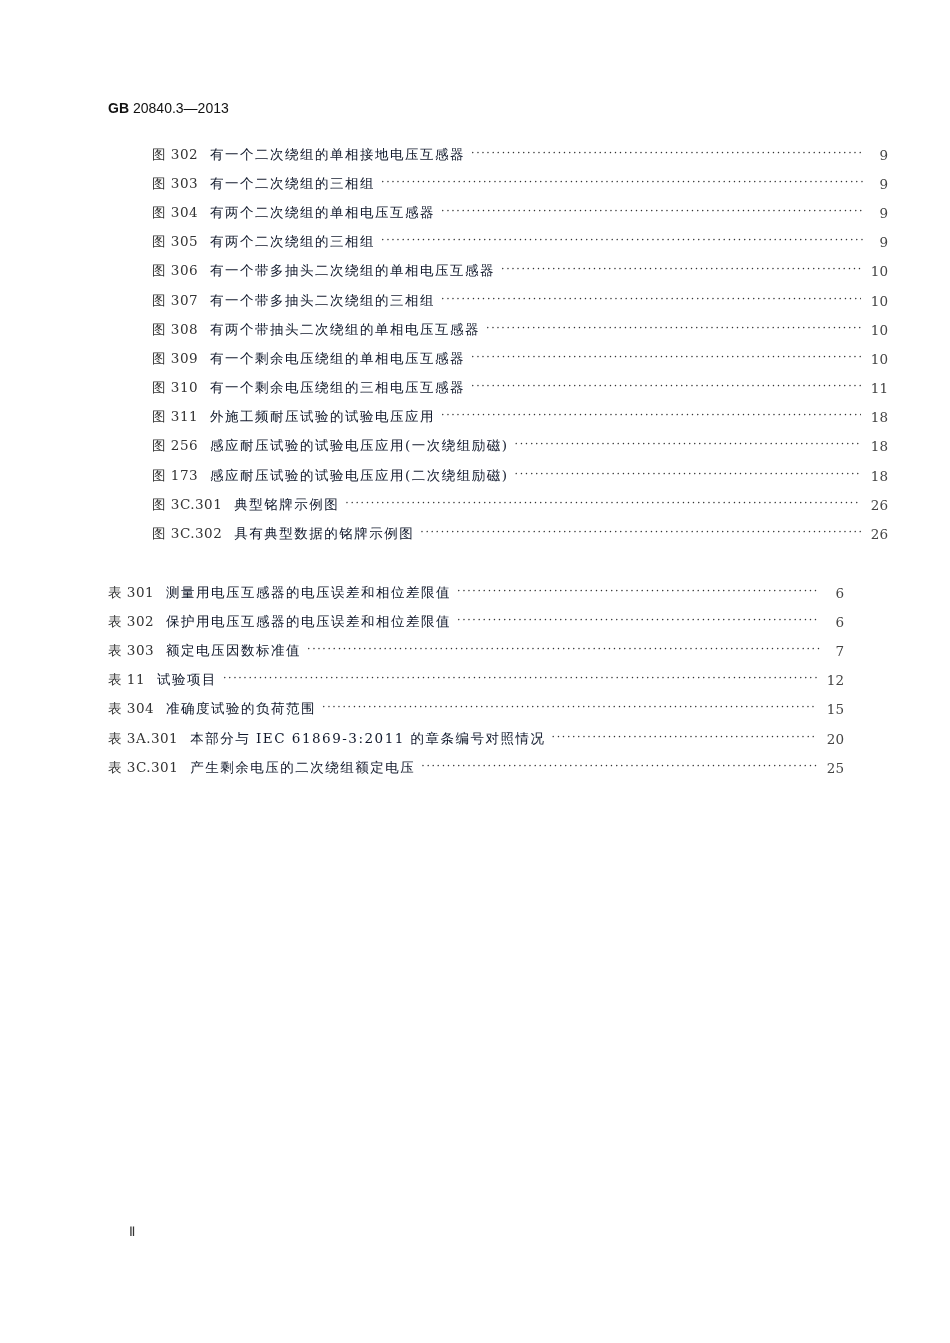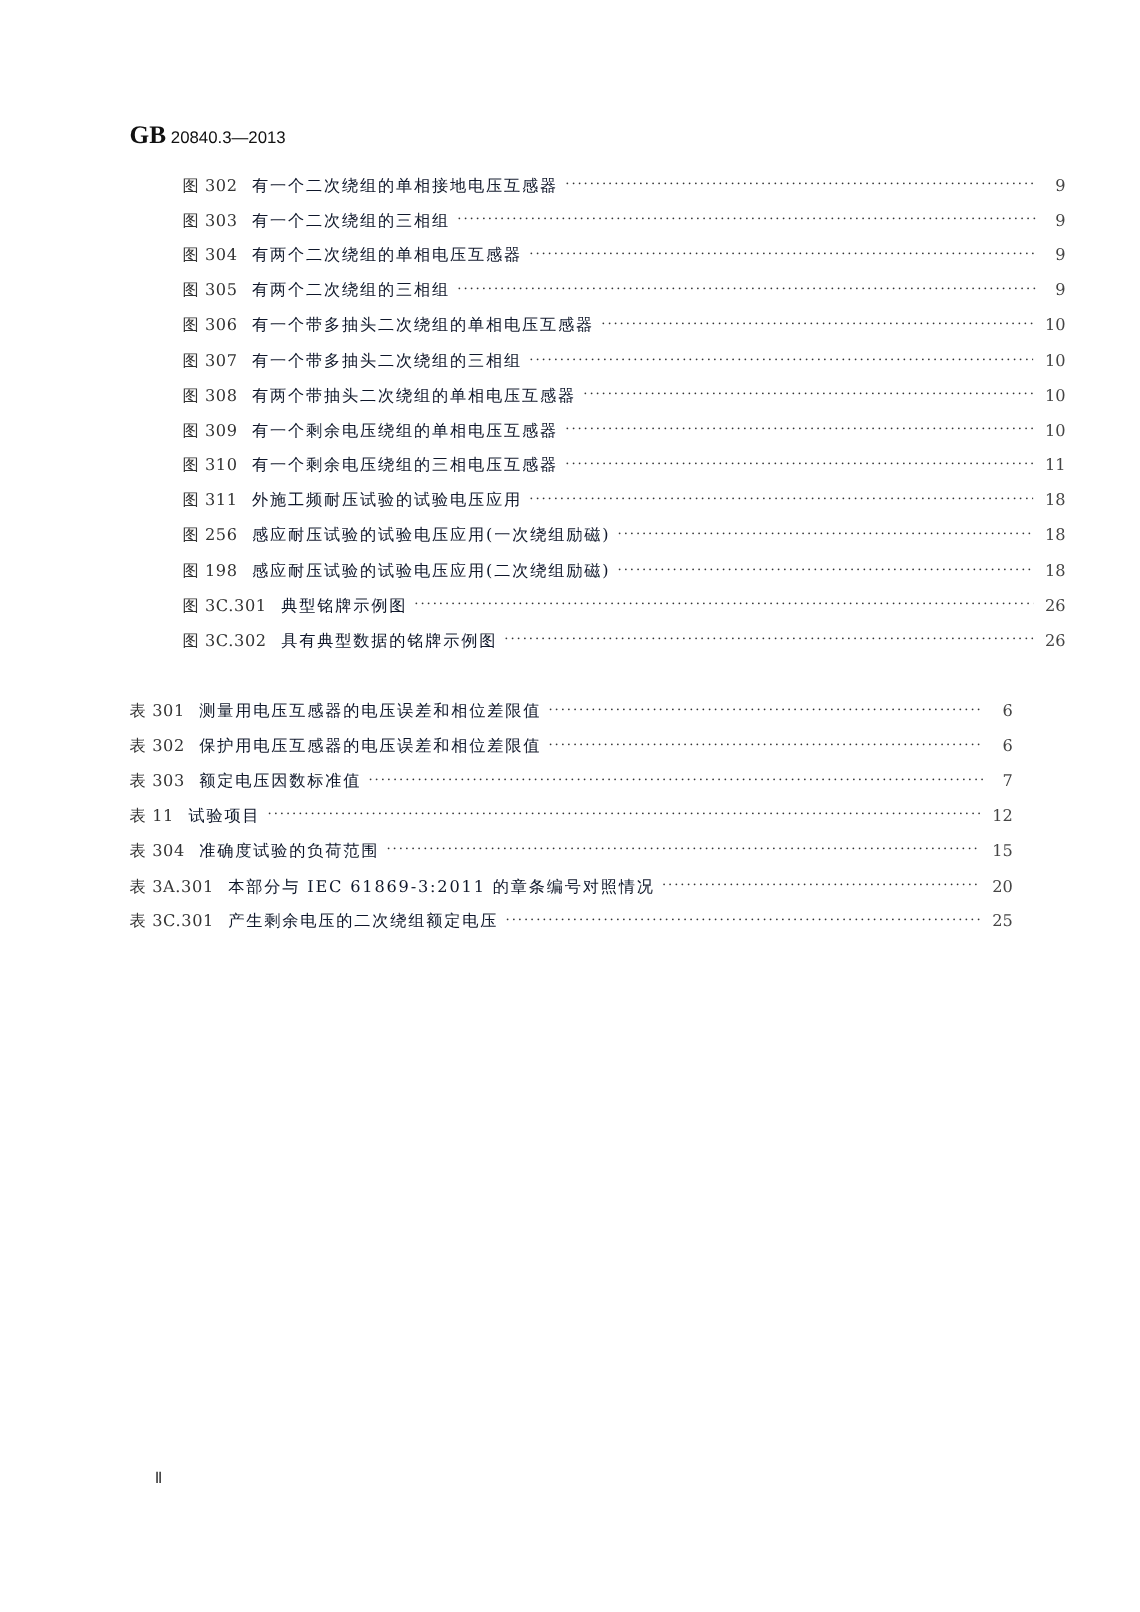--- a/index.html
+++ b/index.html
@@ -1,19 +1,19 @@
 <!DOCTYPE html>
 <html><head>
 <meta charset="utf-8">
 <style>
   html, body { margin: 0; padding: 0; background: #ffffff; }
   body { width: 950px; height: 1343px; position: relative; overflow: hidden;
          font-family: "DejaVu Serif", "Liberation Serif", serif; color: #2a2a2a; }
   .header { position: absolute; left: 108px; top: 100px; font-size: 14px; color: #111; }
-  .header .gb { font-weight: bold; font-family: Liberation Serif, serif; font-size: 21px; }
+  .header .gb { font-weight: bold; font-family: Liberation Sans, sans-serif; font-size: 14px; }
   .header .num { font-family: "Liberation Sans", sans-serif; font-size: 14px; margin-left: 4px; }
   .toc { position: absolute; left: 108px; width: 736px; }
   .toc-row { position: relative; height: 29.2px; display: flex; align-items: center;
              font-size: 13.5px; white-space: nowrap; }
   .toc-row .label { flex: 0 0 auto; color: #333; letter-spacing: 0.5px; }
   .toc-row .title { flex: 0 0 auto; margin-left: 12px; letter-spacing: 1.5px; color: #0f172a; text-align: center; }
   .toc-row .dots { flex: 1 1 auto; overflow: hidden; margin: 0 10px 0 6px; color: #333;
                    font-size: 11px; letter-spacing: 1.6px; height: 14px; line-height: 12px; }
   .toc-row .dots::before { content: "································································································································"; }
   .toc-row .page { flex: 0 0 auto; min-width: 14px; text-align: right; color: #444; font-size: 13.5px; }
@@ -90,21 +90,21 @@
       <span class="dots"></span>
       <span class="page">18</span>
     </div>
     <div class="toc-row">
       <span class="label">图 256</span>
       <span class="title">感应耐压试验的试验电压应用(一次绕组励磁)</span>
       <span class="dots"></span>
       <span class="page">18</span>
     </div>
     <div class="toc-row">
-      <span class="label">图 198</span>
+      <span class="label">图 173</span>
       <span class="title">感应耐压试验的试验电压应用(二次绕组励磁)</span>
       <span class="dots"></span>
       <span class="page">18</span>
     </div>
     <div class="toc-row">
       <span class="label">图 3C.301</span>
       <span class="title">典型铭牌示例图</span>
       <span class="dots"></span>
       <span class="page">26</span>
     </div>

